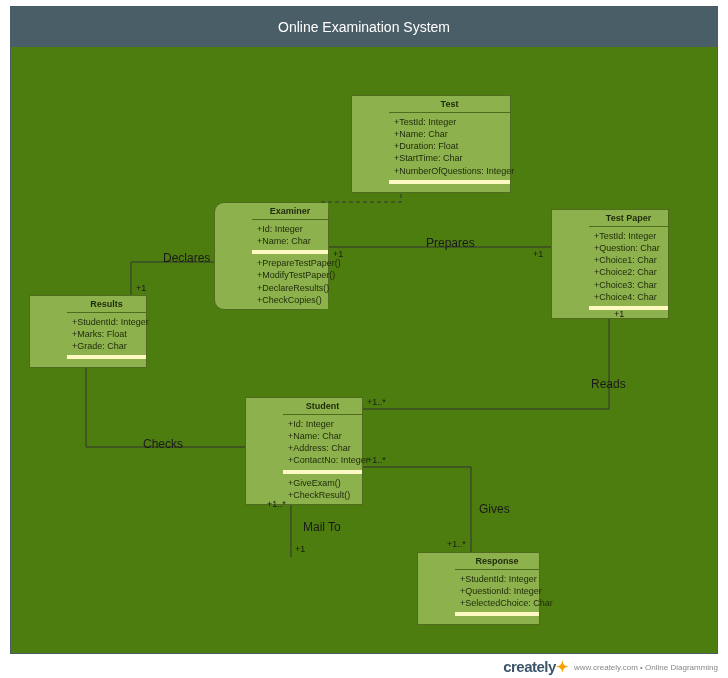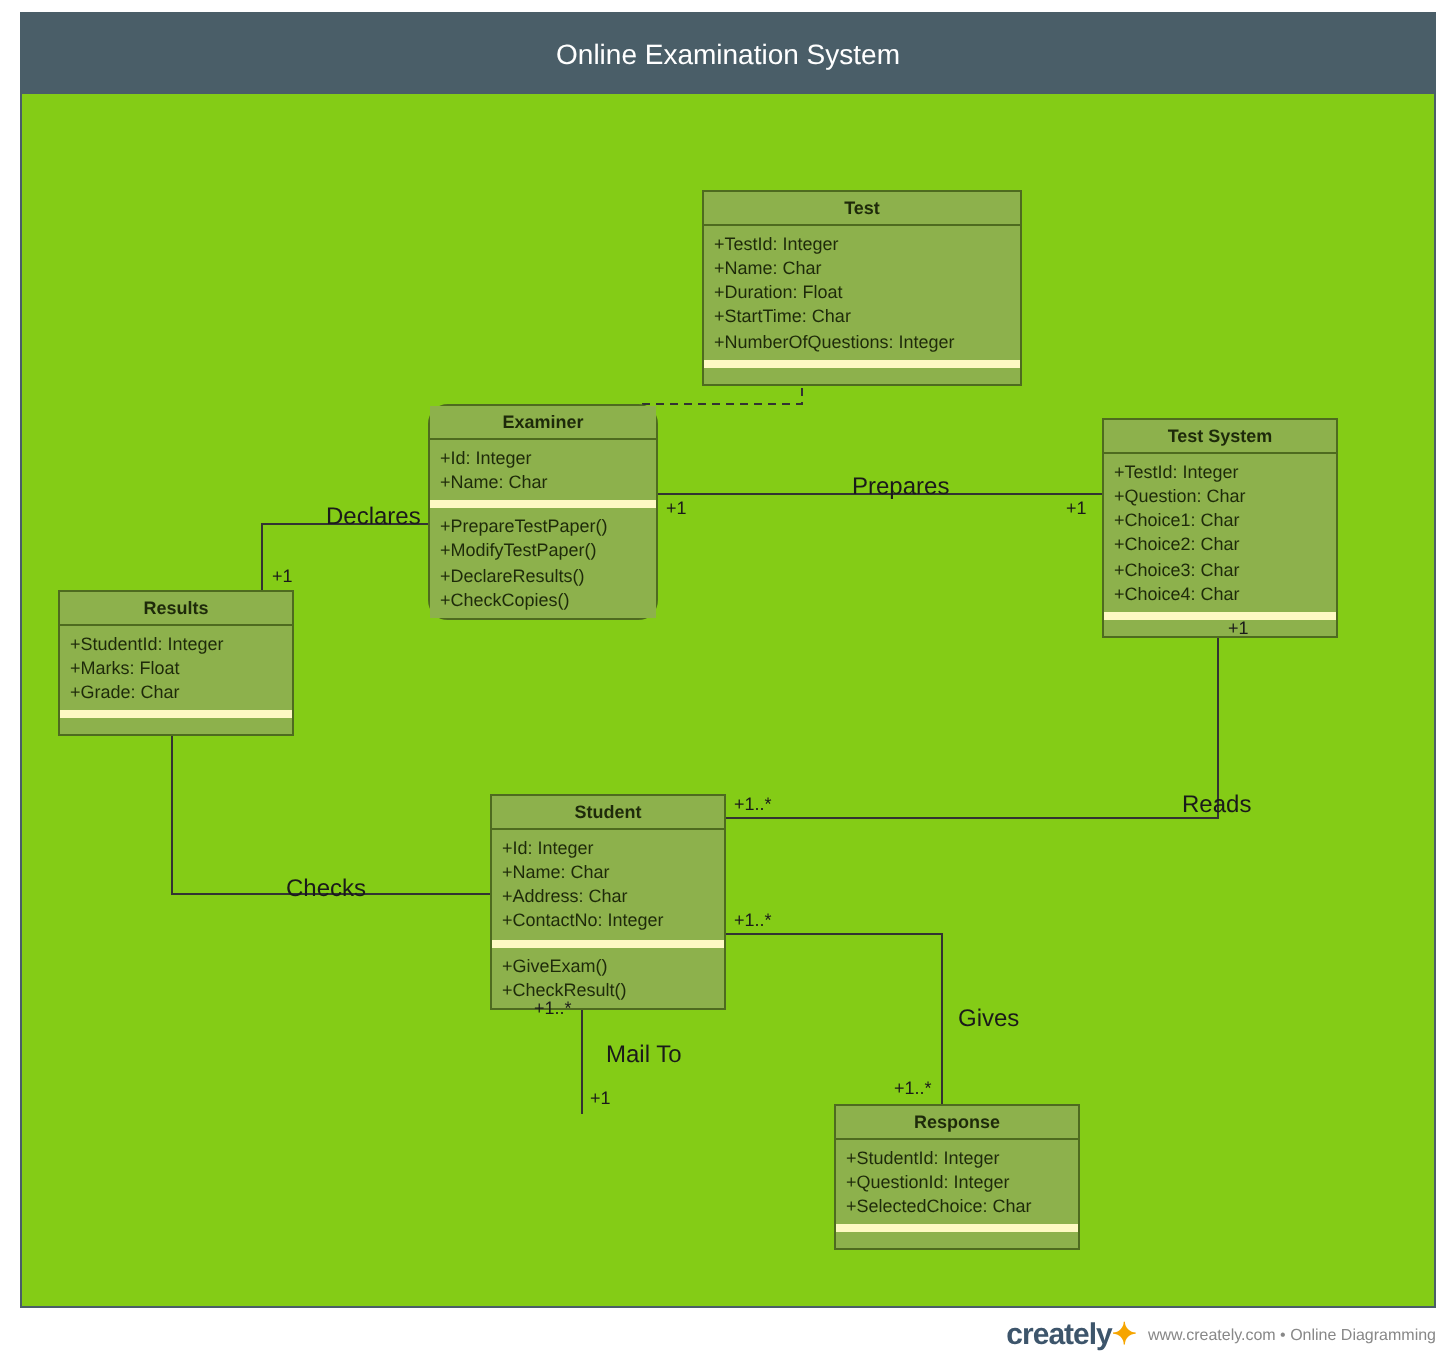--- a/index.html
+++ b/index.html
@@ -11,21 +11,21 @@
     height: 678px;
     position: relative;
     overflow: hidden;
   }
   .outer-frame {
     position: absolute;
     left: 10px;
     top: 6px;
     width: 708px;
     height: 648px;
-    background: #84cc16;
+    background: #4d7c0f;
     border: 1px solid #4a5e68;
   }
   .title-bar {
     background: #4a5e68;
     color: #fff;
     height: 40px;
     display: flex;
     align-items: center;
     justify-content: center;
     font-size: 14px;
@@ -34,20 +34,21 @@
     position: relative;
     width: 100%;
     height: calc(100% - 40px);
   }
   .uml {
     position: absolute;
     background: #8db14c;
     border: 1px solid #4e6b1f;
     font-size: 9px;
     color: #1e2a0a;
+    padding-left: 37px;
   }
   .uml .uml-title {
     font-weight: bold;
     text-align: center;
     padding: 3px 4px;
     border-bottom: 1px solid #4e6b1f;
     background: #8db14c;
   }
   .uml .uml-section {
     padding: 3px 5px;
@@ -141,21 +142,21 @@
       </div>
       <div class="uml-section">
         <div class="uml-row">+PrepareTestPaper()</div>
         <div class="uml-row">+ModifyTestPaper()</div>
         <div class="uml-row">+DeclareResults()</div>
         <div class="uml-row">+CheckCopies()</div>
       </div>
     </div>
 
     <div class="uml" style="left:540px; top:162px; width:118px;">
-      <div class="uml-title">Test System</div>
+      <div class="uml-title">Test Paper</div>
       <div class="uml-section">
         <div class="uml-row">+TestId: Integer</div>
         <div class="uml-row">+Question: Char</div>
         <div class="uml-row">+Choice1: Char</div>
         <div class="uml-row">+Choice2: Char</div>
         <div class="uml-row">+Choice3: Char</div>
         <div class="uml-row">+Choice4: Char</div>
       </div>
       <div class="uml-section"></div>
     </div>
@@ -195,21 +196,21 @@
       <div class="uml-section"></div>
     </div>
 
     <div class="edge-label" style="left:152px; top:204px;">Declares</div>
     <div class="mult" style="left:125px; top:236px;">+1</div>
 
     <div class="edge-label" style="left:415px; top:189px;">Prepares</div>
     <div class="mult" style="left:322px; top:202px;">+1</div>
     <div class="mult" style="left:522px; top:202px;">+1</div>
 
-    <div class="edge-label" style="left:580px; top:348px;">Reads</div>
+    <div class="edge-label" style="left:580px; top:330px;">Reads</div>
     <div class="mult" style="left:356px; top:350px;">+1..*</div>
     <div class="mult" style="left:603px; top:262px;">+1</div>
 
     <div class="edge-label" style="left:132px; top:390px;">Checks</div>
 
     <div class="edge-label" style="left:292px; top:473px;">Mail To</div>
     <div class="mult" style="left:256px; top:452px;">+1..*</div>
     <div class="mult" style="left:284px; top:497px;">+1</div>
 
     <div class="edge-label" style="left:468px; top:455px;">Gives</div>

